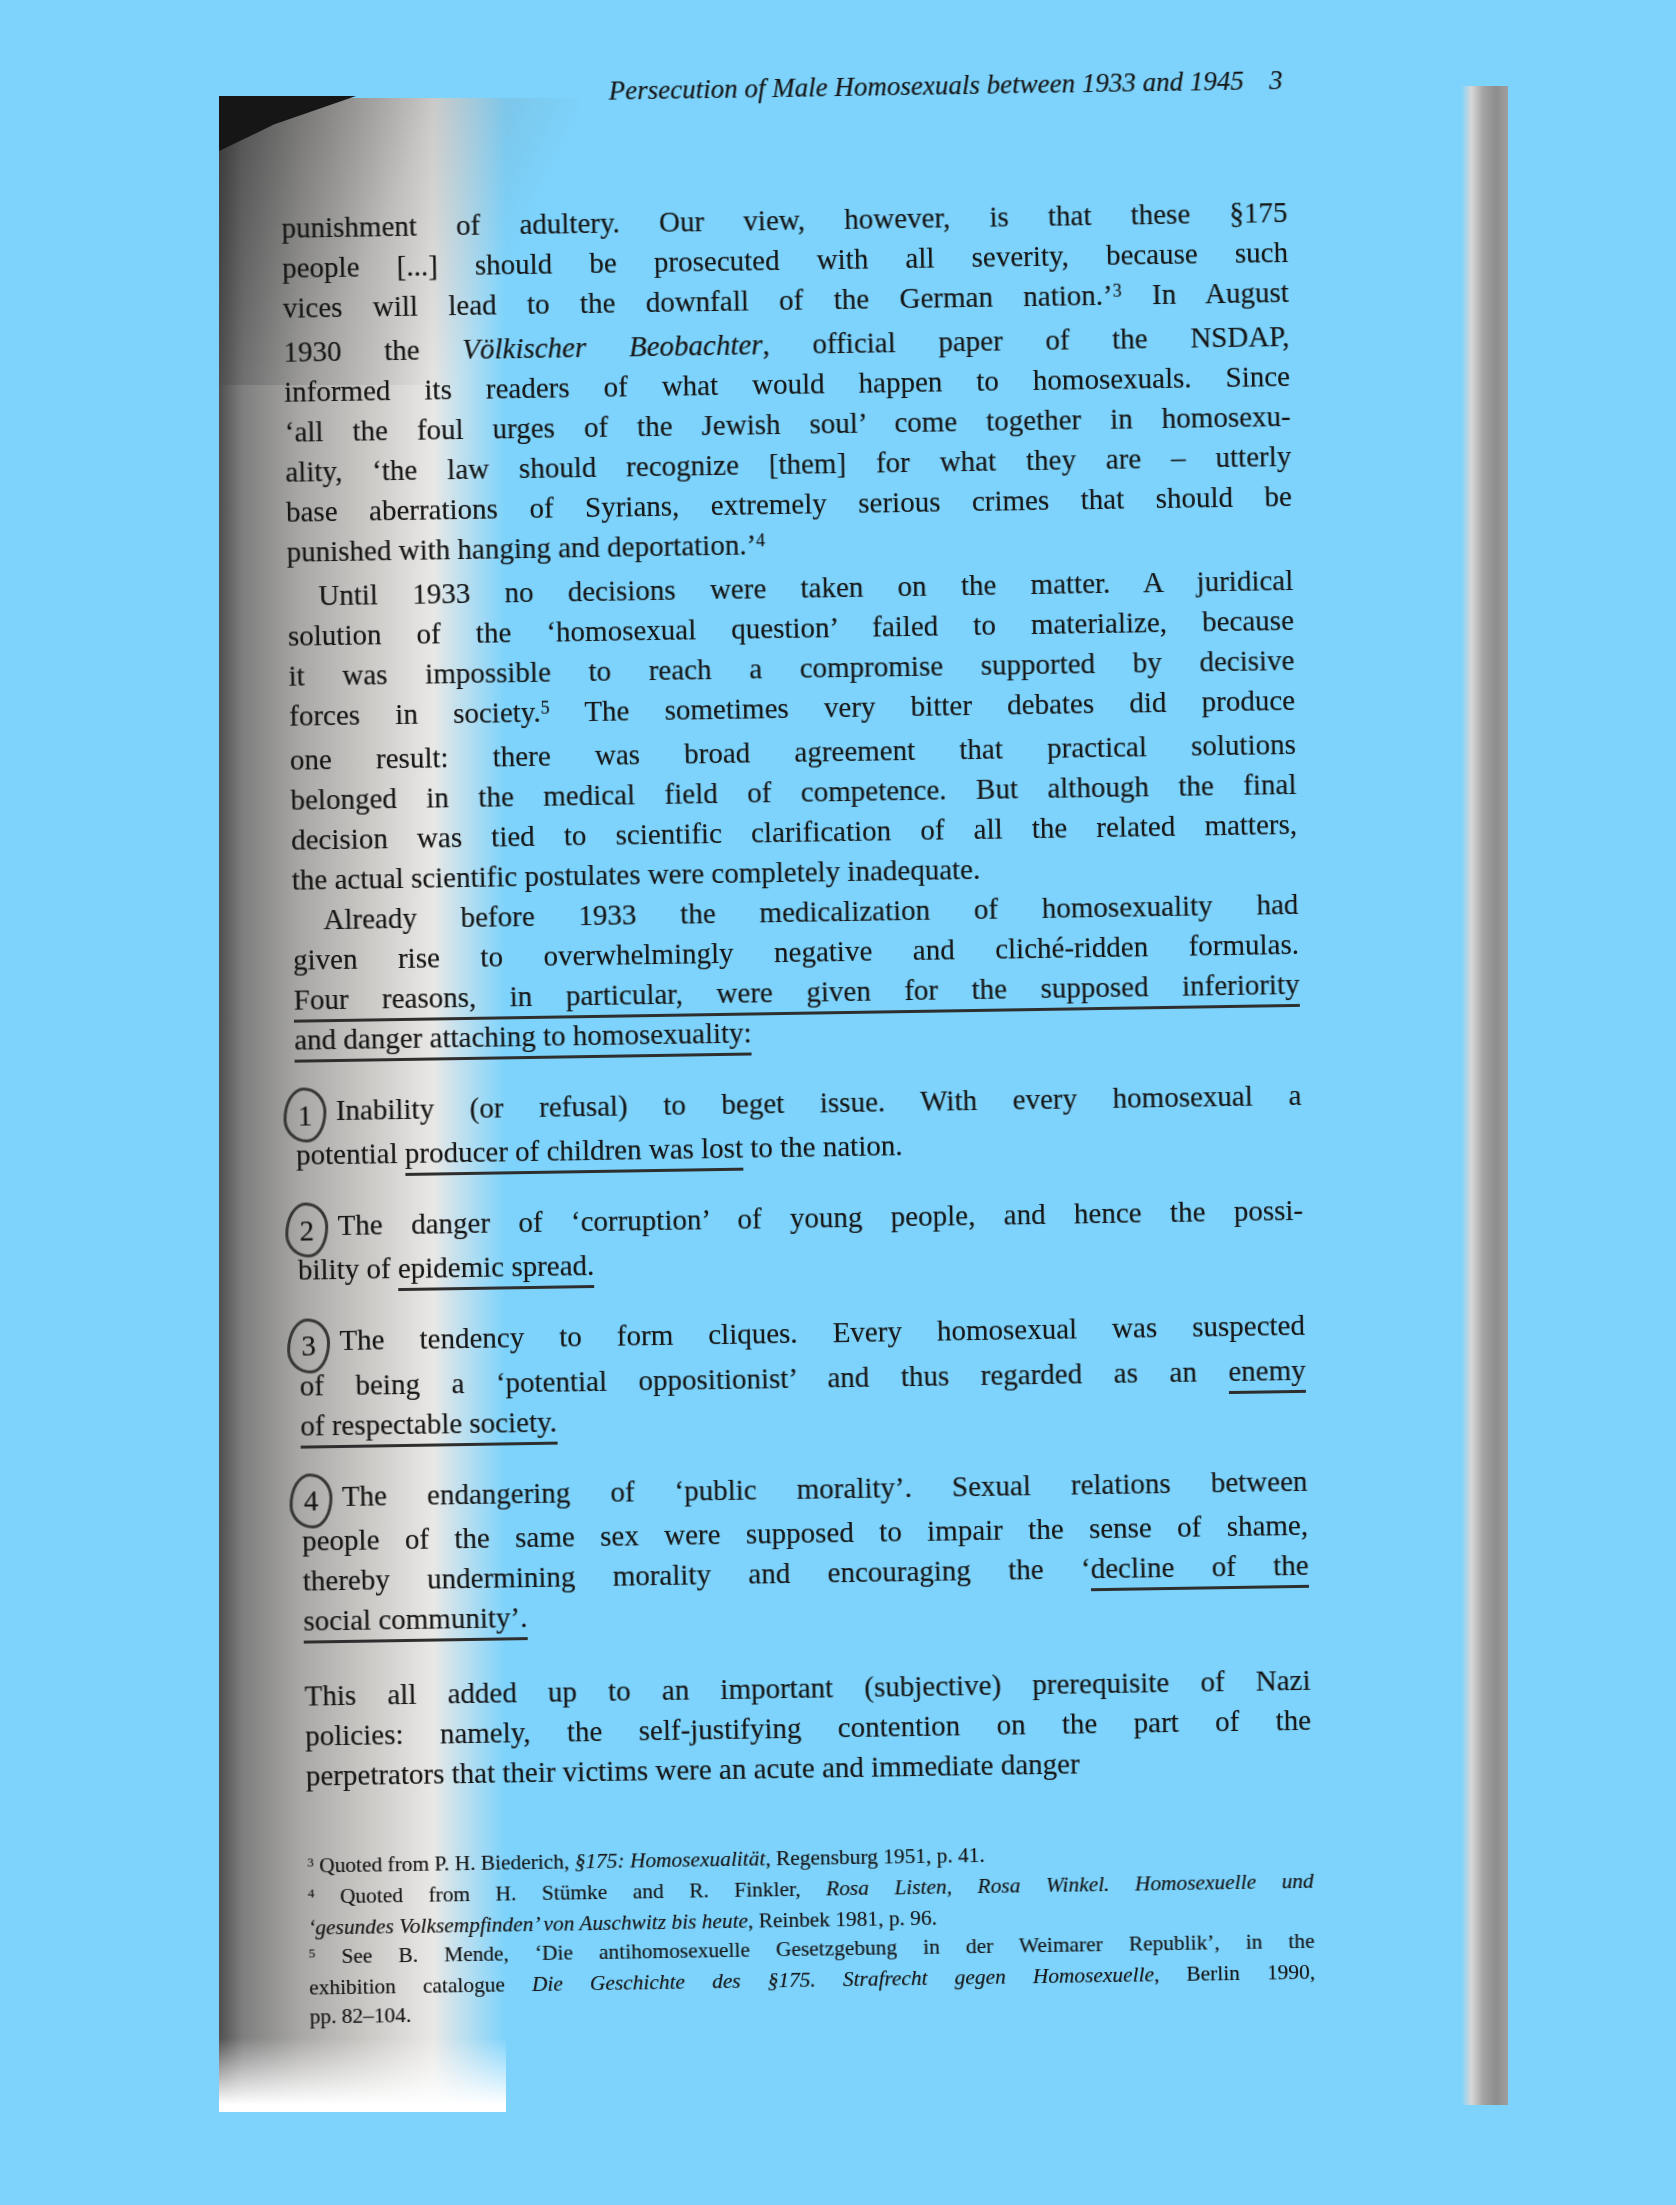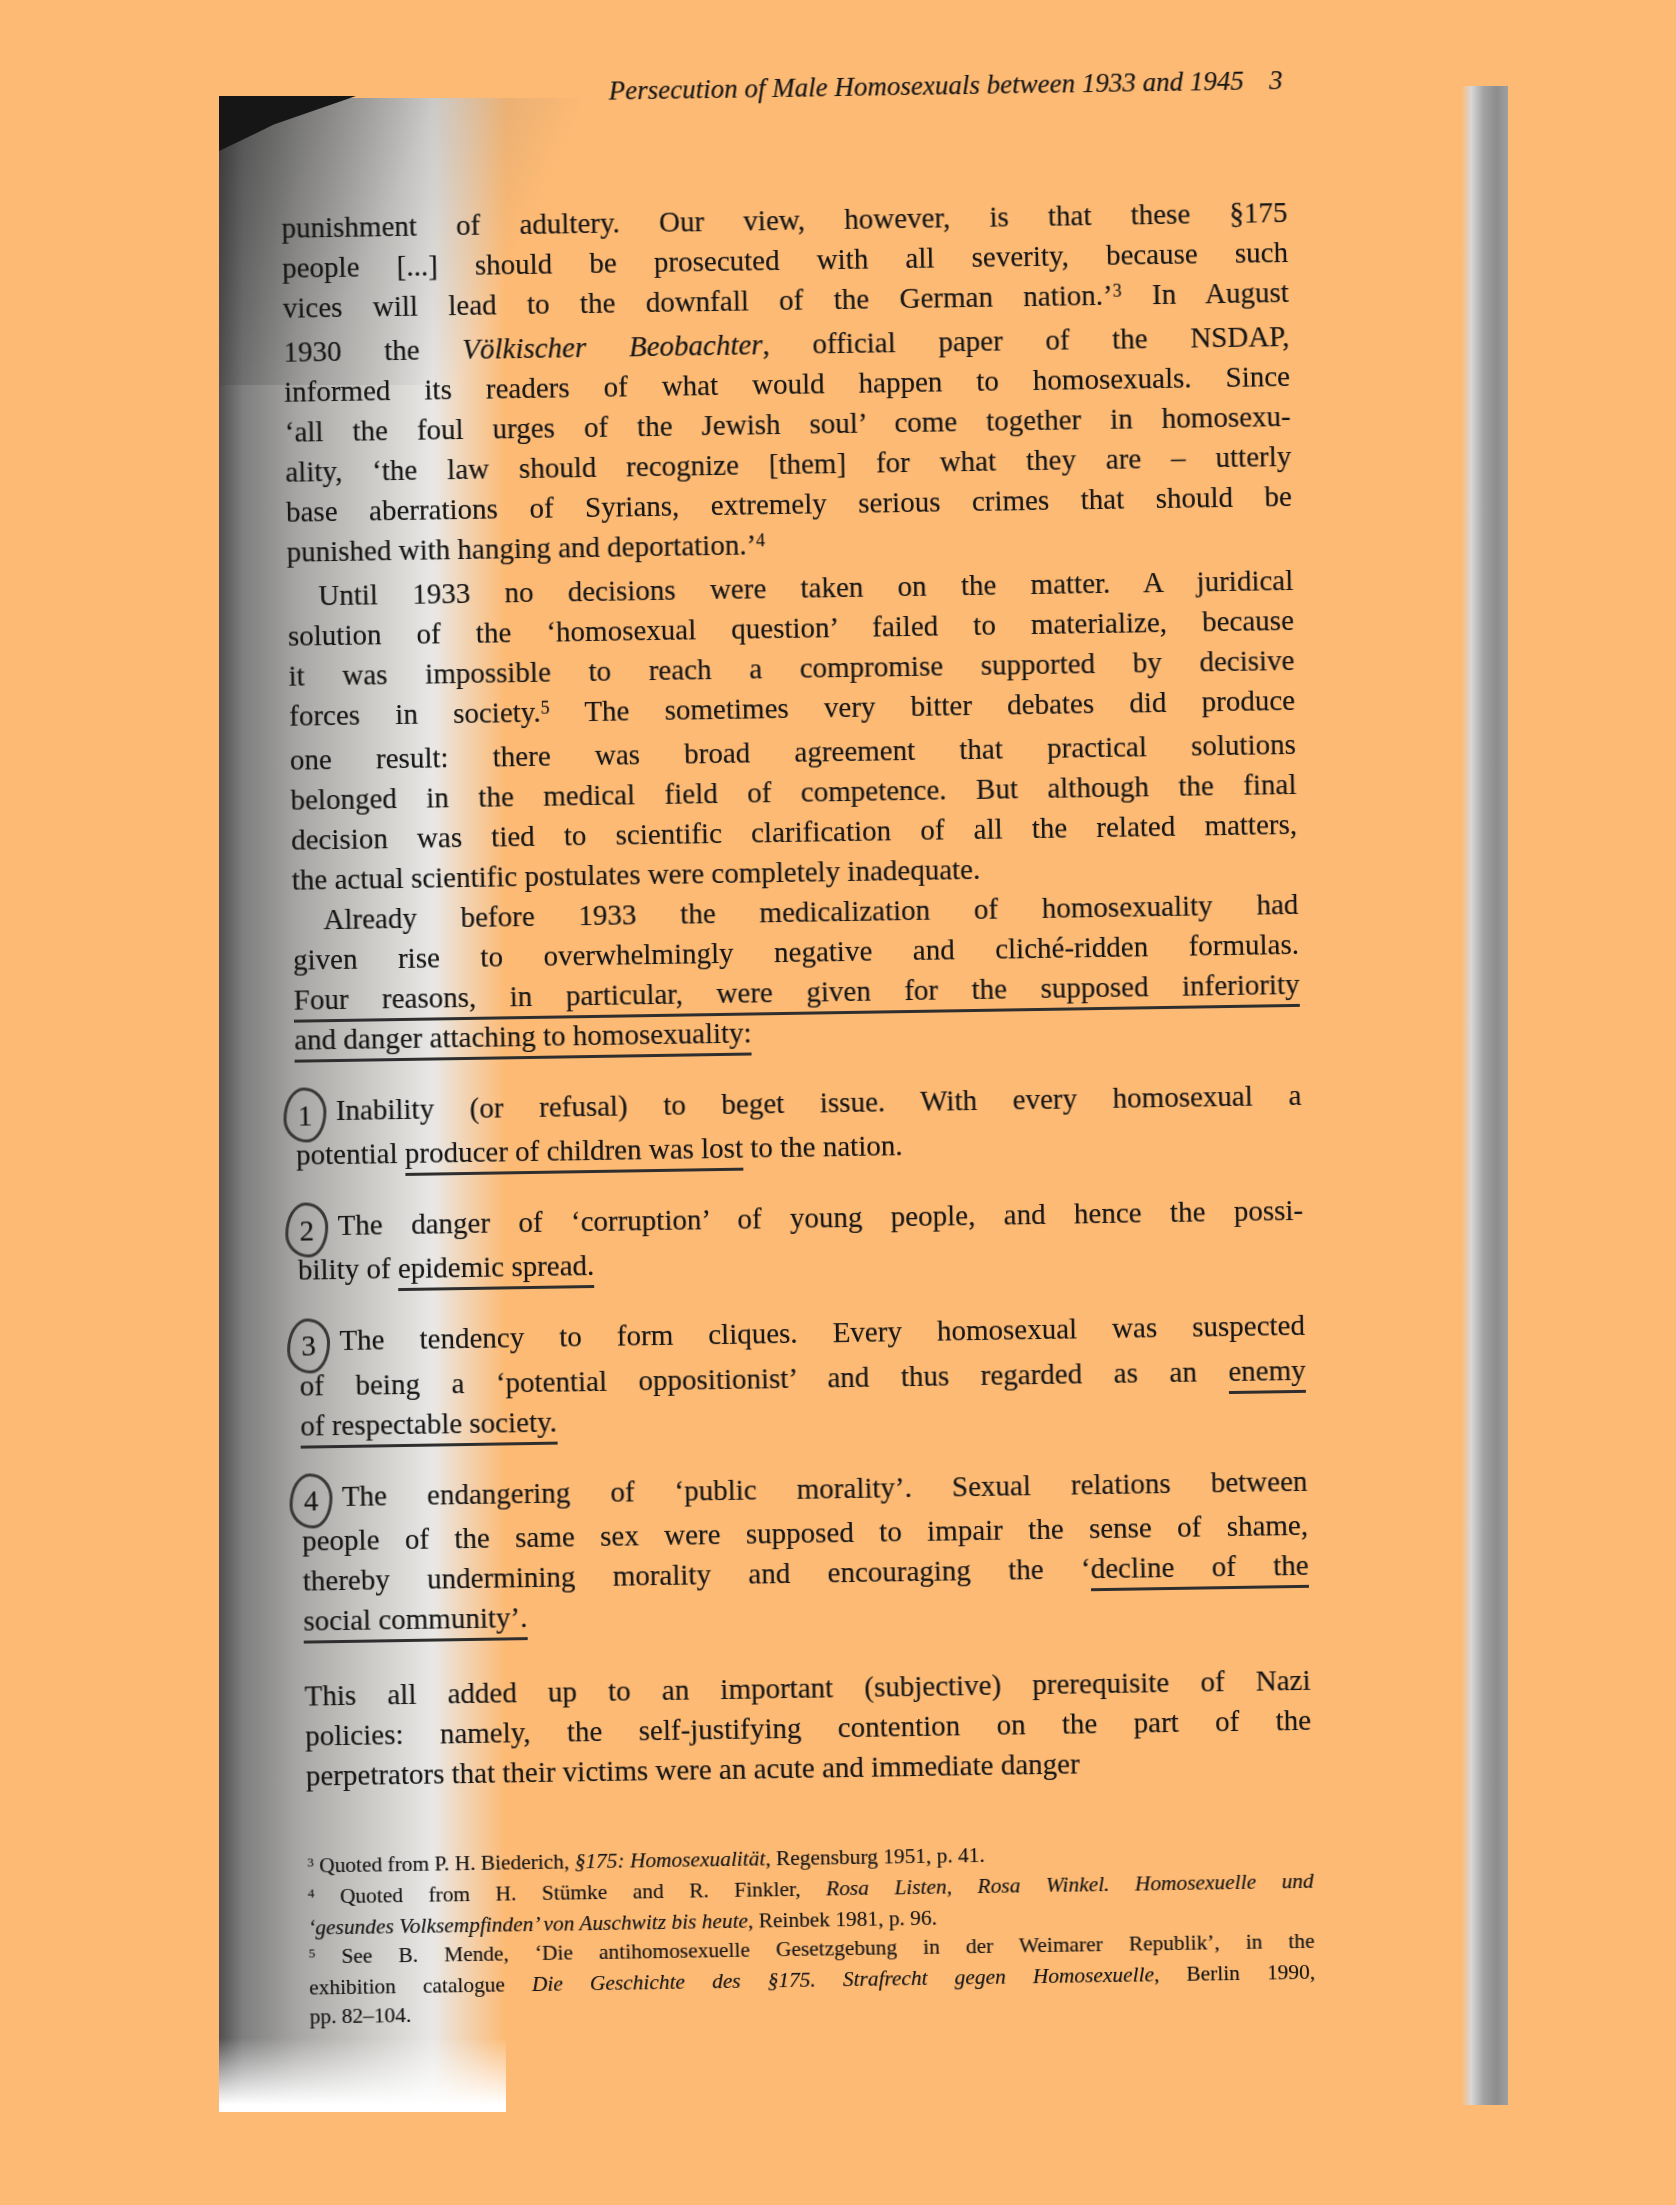--- a/index.html
+++ b/index.html
@@ -1,16 +1,16 @@
 <!DOCTYPE html>
 <html style="font-size:10.7px"><head>
 <meta charset="utf-8">
 <style>
   html,body{margin:0;padding:0;background:#ffffff;}
-  .canvas{position:relative;width:1676px;height:2205px;background:#fdba74;overflow:hidden;}
+  .canvas{position:relative;width:1676px;height:2205px;background:#7dd3fc;overflow:hidden;}
 
   
   .gutter-shadow{position:absolute;left:219px;top:98px;width:287px;height:2010px;
     background:linear-gradient(to right,#4f4f4f 0px,#7e7e7e 23.4px,#a8a7a5 80px,#c9c8c5 147px,#e9e8e6 214px,rgba(255,255,255,0) 287px);}
   .gutter-top{position:absolute;left:219px;top:98px;width:361px;height:287px;
     background:linear-gradient(115deg,rgba(40,40,40,0.55) 0%,rgba(120,120,120,0.25) 45%,rgba(255,255,255,0) 75%);}
   .corner-wedge{position:absolute;left:219px;top:96px;width:137px;height:55px;background:#161616;
     clip-path:polygon(0 0,100% 0,40% 52%,0 100%);}
   .gutter-fade{position:absolute;left:219px;top:2038px;width:287px;height:74px;
     background:linear-gradient(to bottom,rgba(255,255,255,0),#ffffff 90%);}

